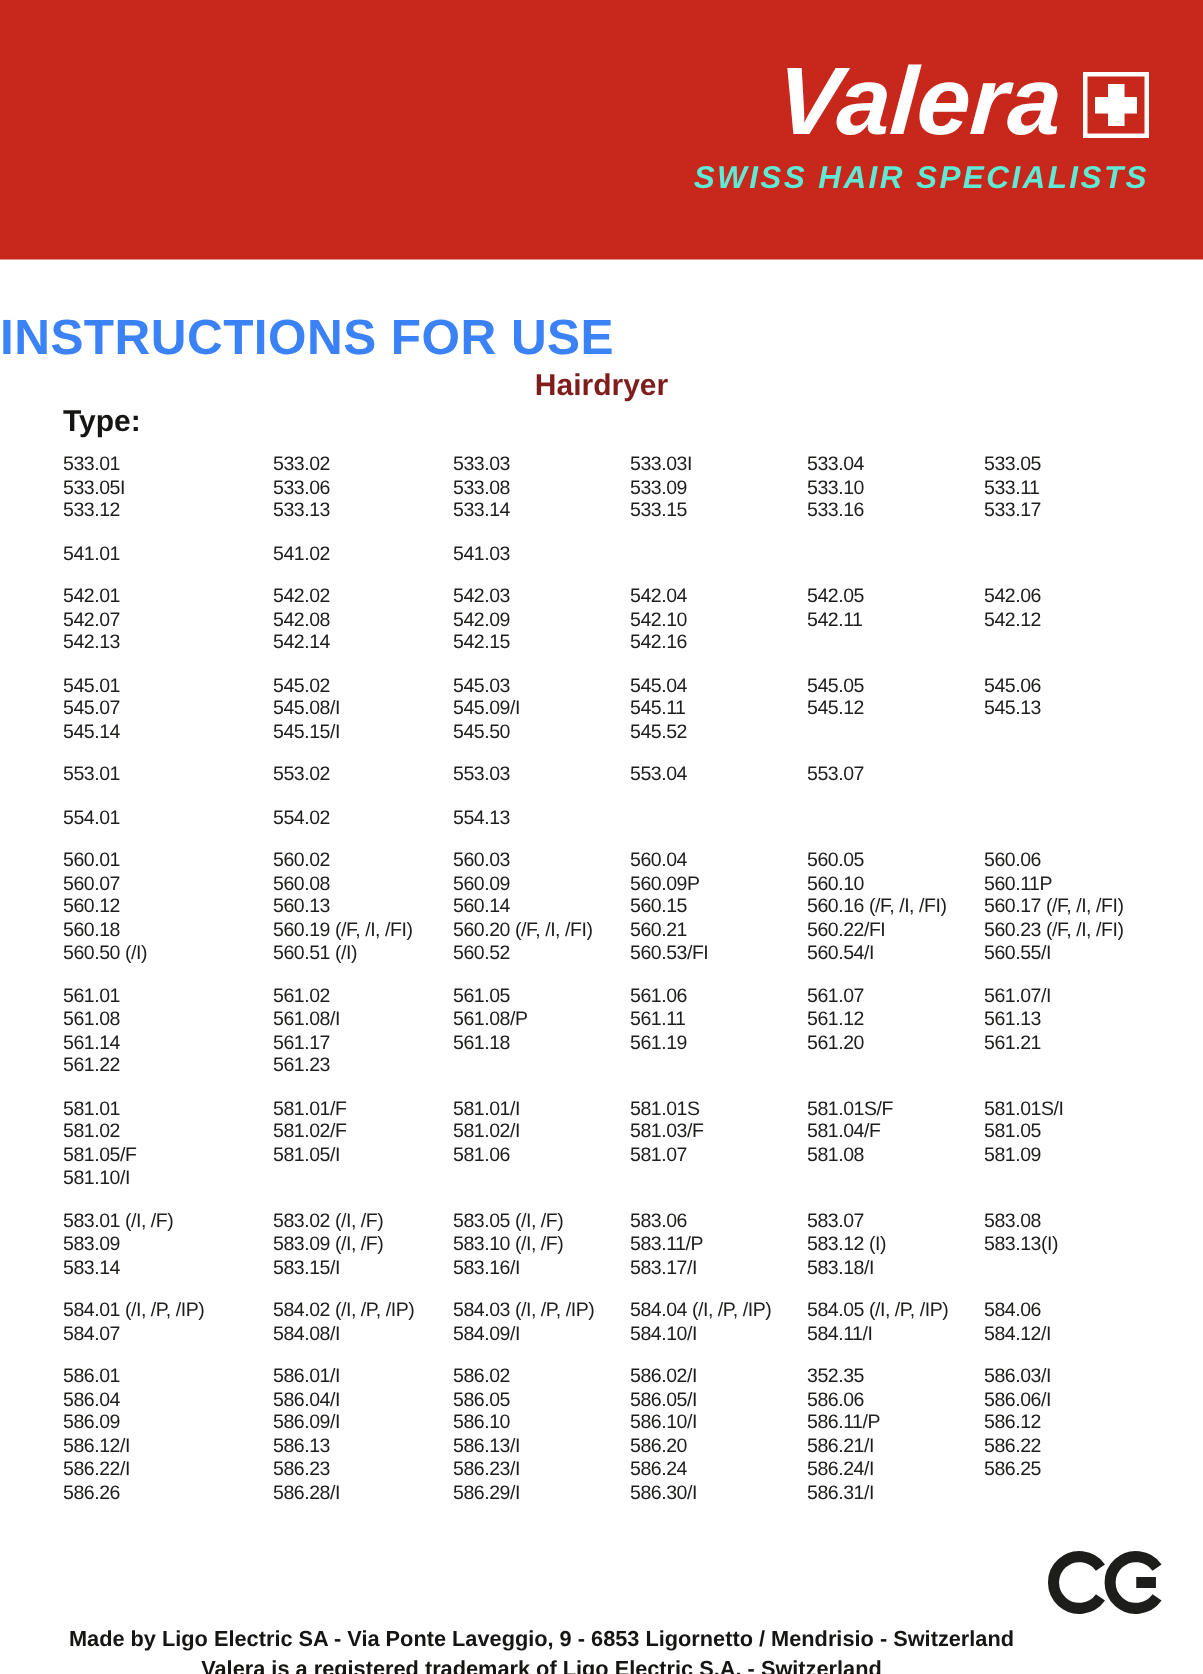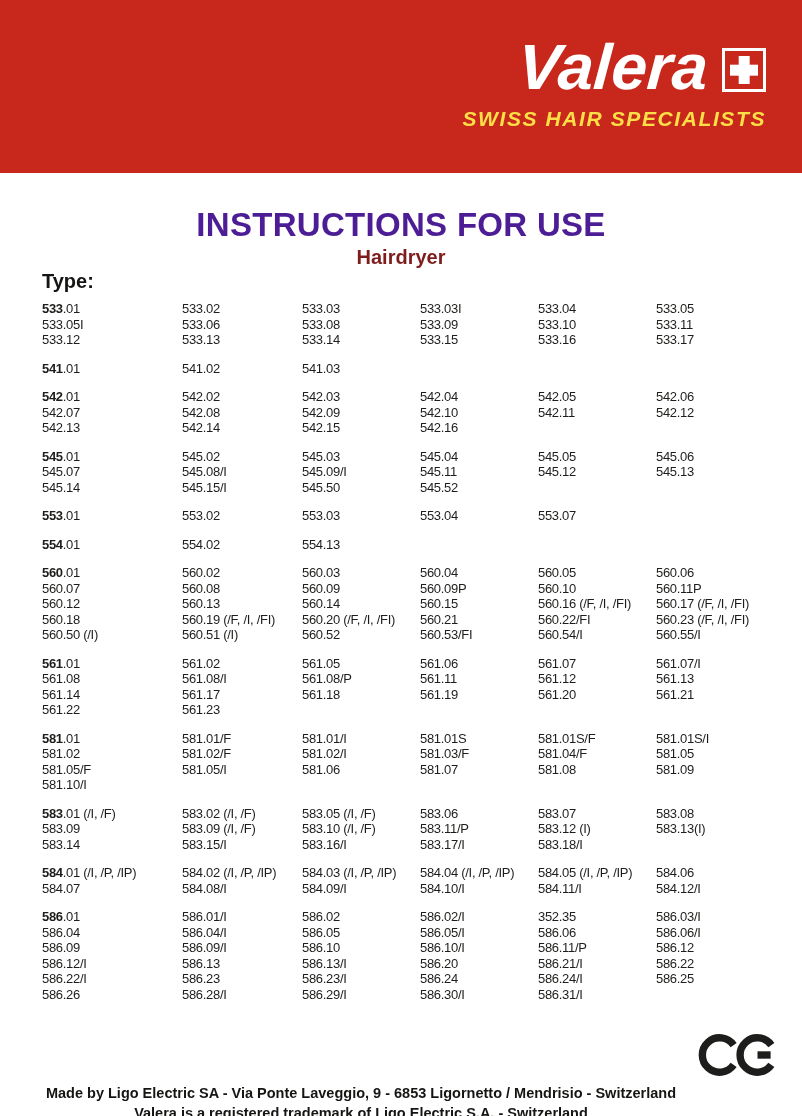--- a/index.html
+++ b/index.html
@@ -62,39 +62,38 @@
   }
   .swiss-cross .arm-v {
     position: absolute;
     top: 13%; bottom: 13%;
     left: 50%; width: 28%;
     transform: translateX(-50%);
     background: #ffffff;
   }
   .tagline {
     margin-top: 7px;
-    color: #fde047;
+    color: #5eead4;
     font-size: 21px;
     font-weight: bold;
     font-style: italic;
     letter-spacing: 1.6px;
     white-space: nowrap;
   }
 
   
   .doc-title {
     position: absolute;
     top: 206px;
     left: 0;
     width: 100%;
-    text-align: center;
     font-size: 33px;
     font-weight: bold;
     letter-spacing: 0.3px;
-    color: #4c1d95;
+    color: #3b82f6;
   }
   .doc-subtitle {
     position: absolute;
     top: 246px;
     left: 0;
     width: 100%;
     text-align: center;
     font-size: 20px;
     font-weight: bold;
     color: #7f1d1d;
@@ -121,21 +120,21 @@
     display: grid;
     grid-template-columns: 140px 120px 118px 118px 118px 146px;
     line-height: 15.5px;
   }
   .cell {
     font-size: 13px;
     letter-spacing: -0.3px;
     white-space: nowrap;
     color: #1d1d1b;
   }
-  .cell b { font-weight: bold; }
+  .cell b { font-weight: normal; }
 
   
   .footer-text {
     position: absolute;
     top: 1083px;
     left: 0;
     width: 722px;
     text-align: center;
     font-size: 14.5px;
     font-weight: bold;

